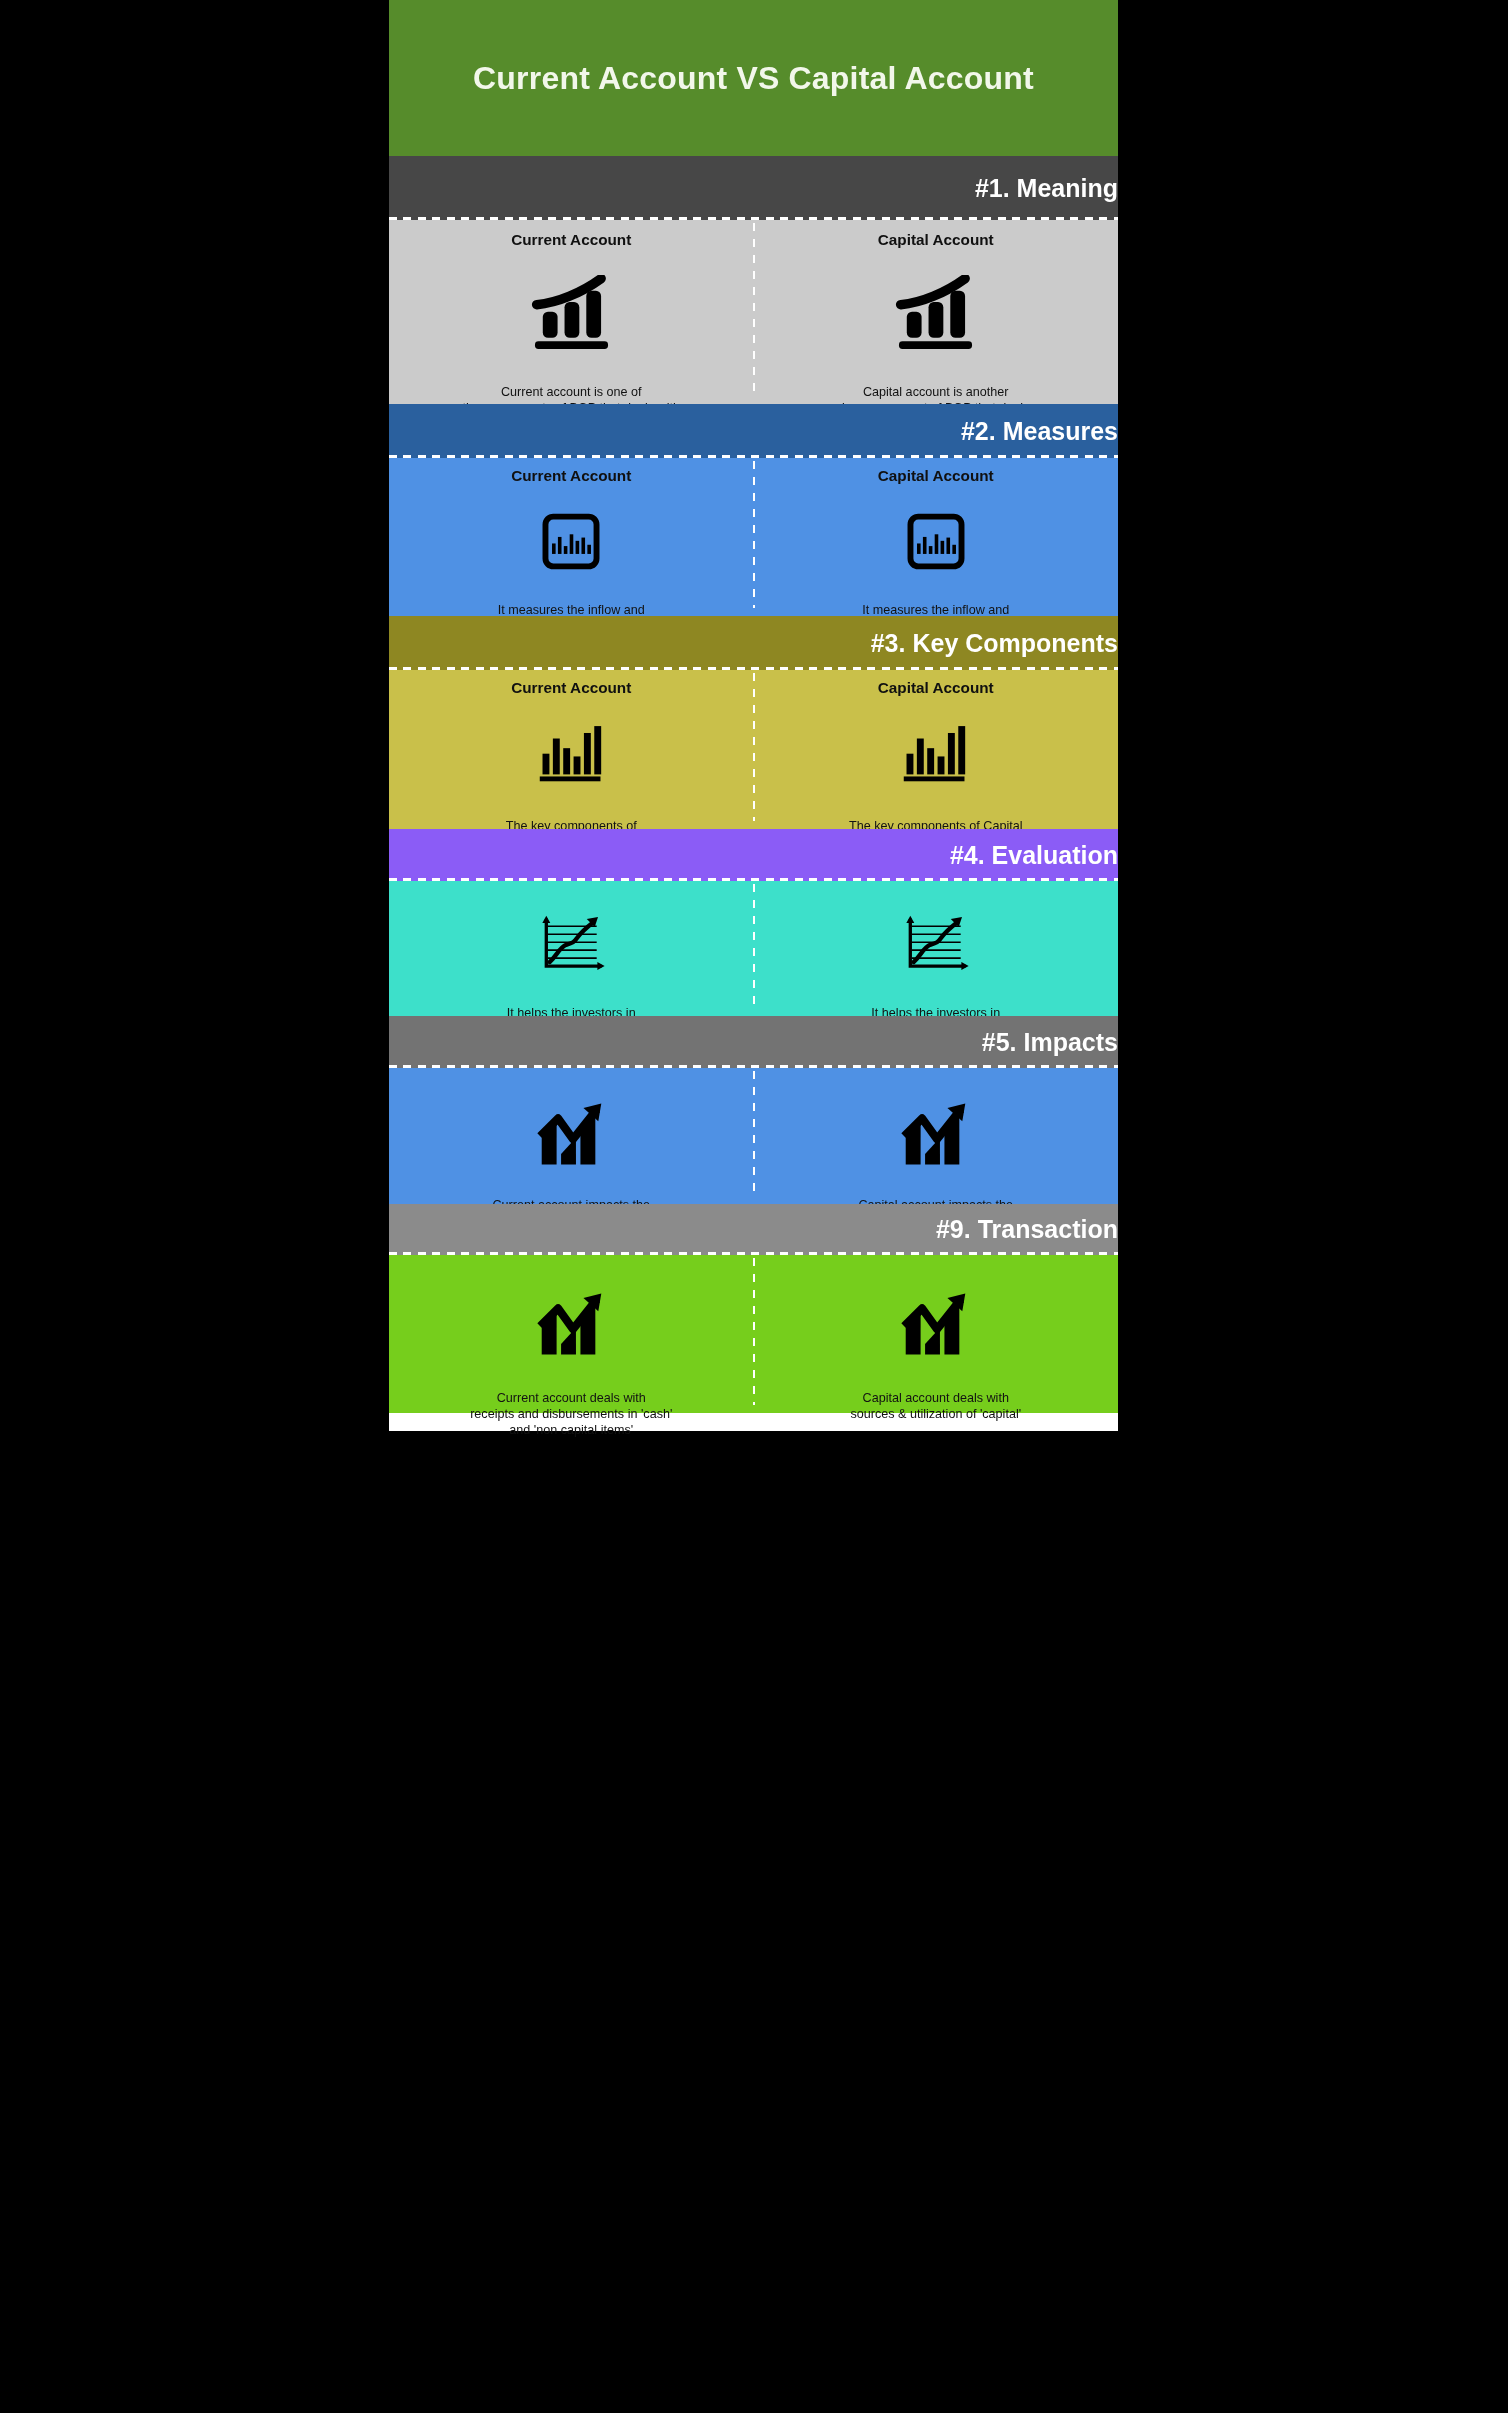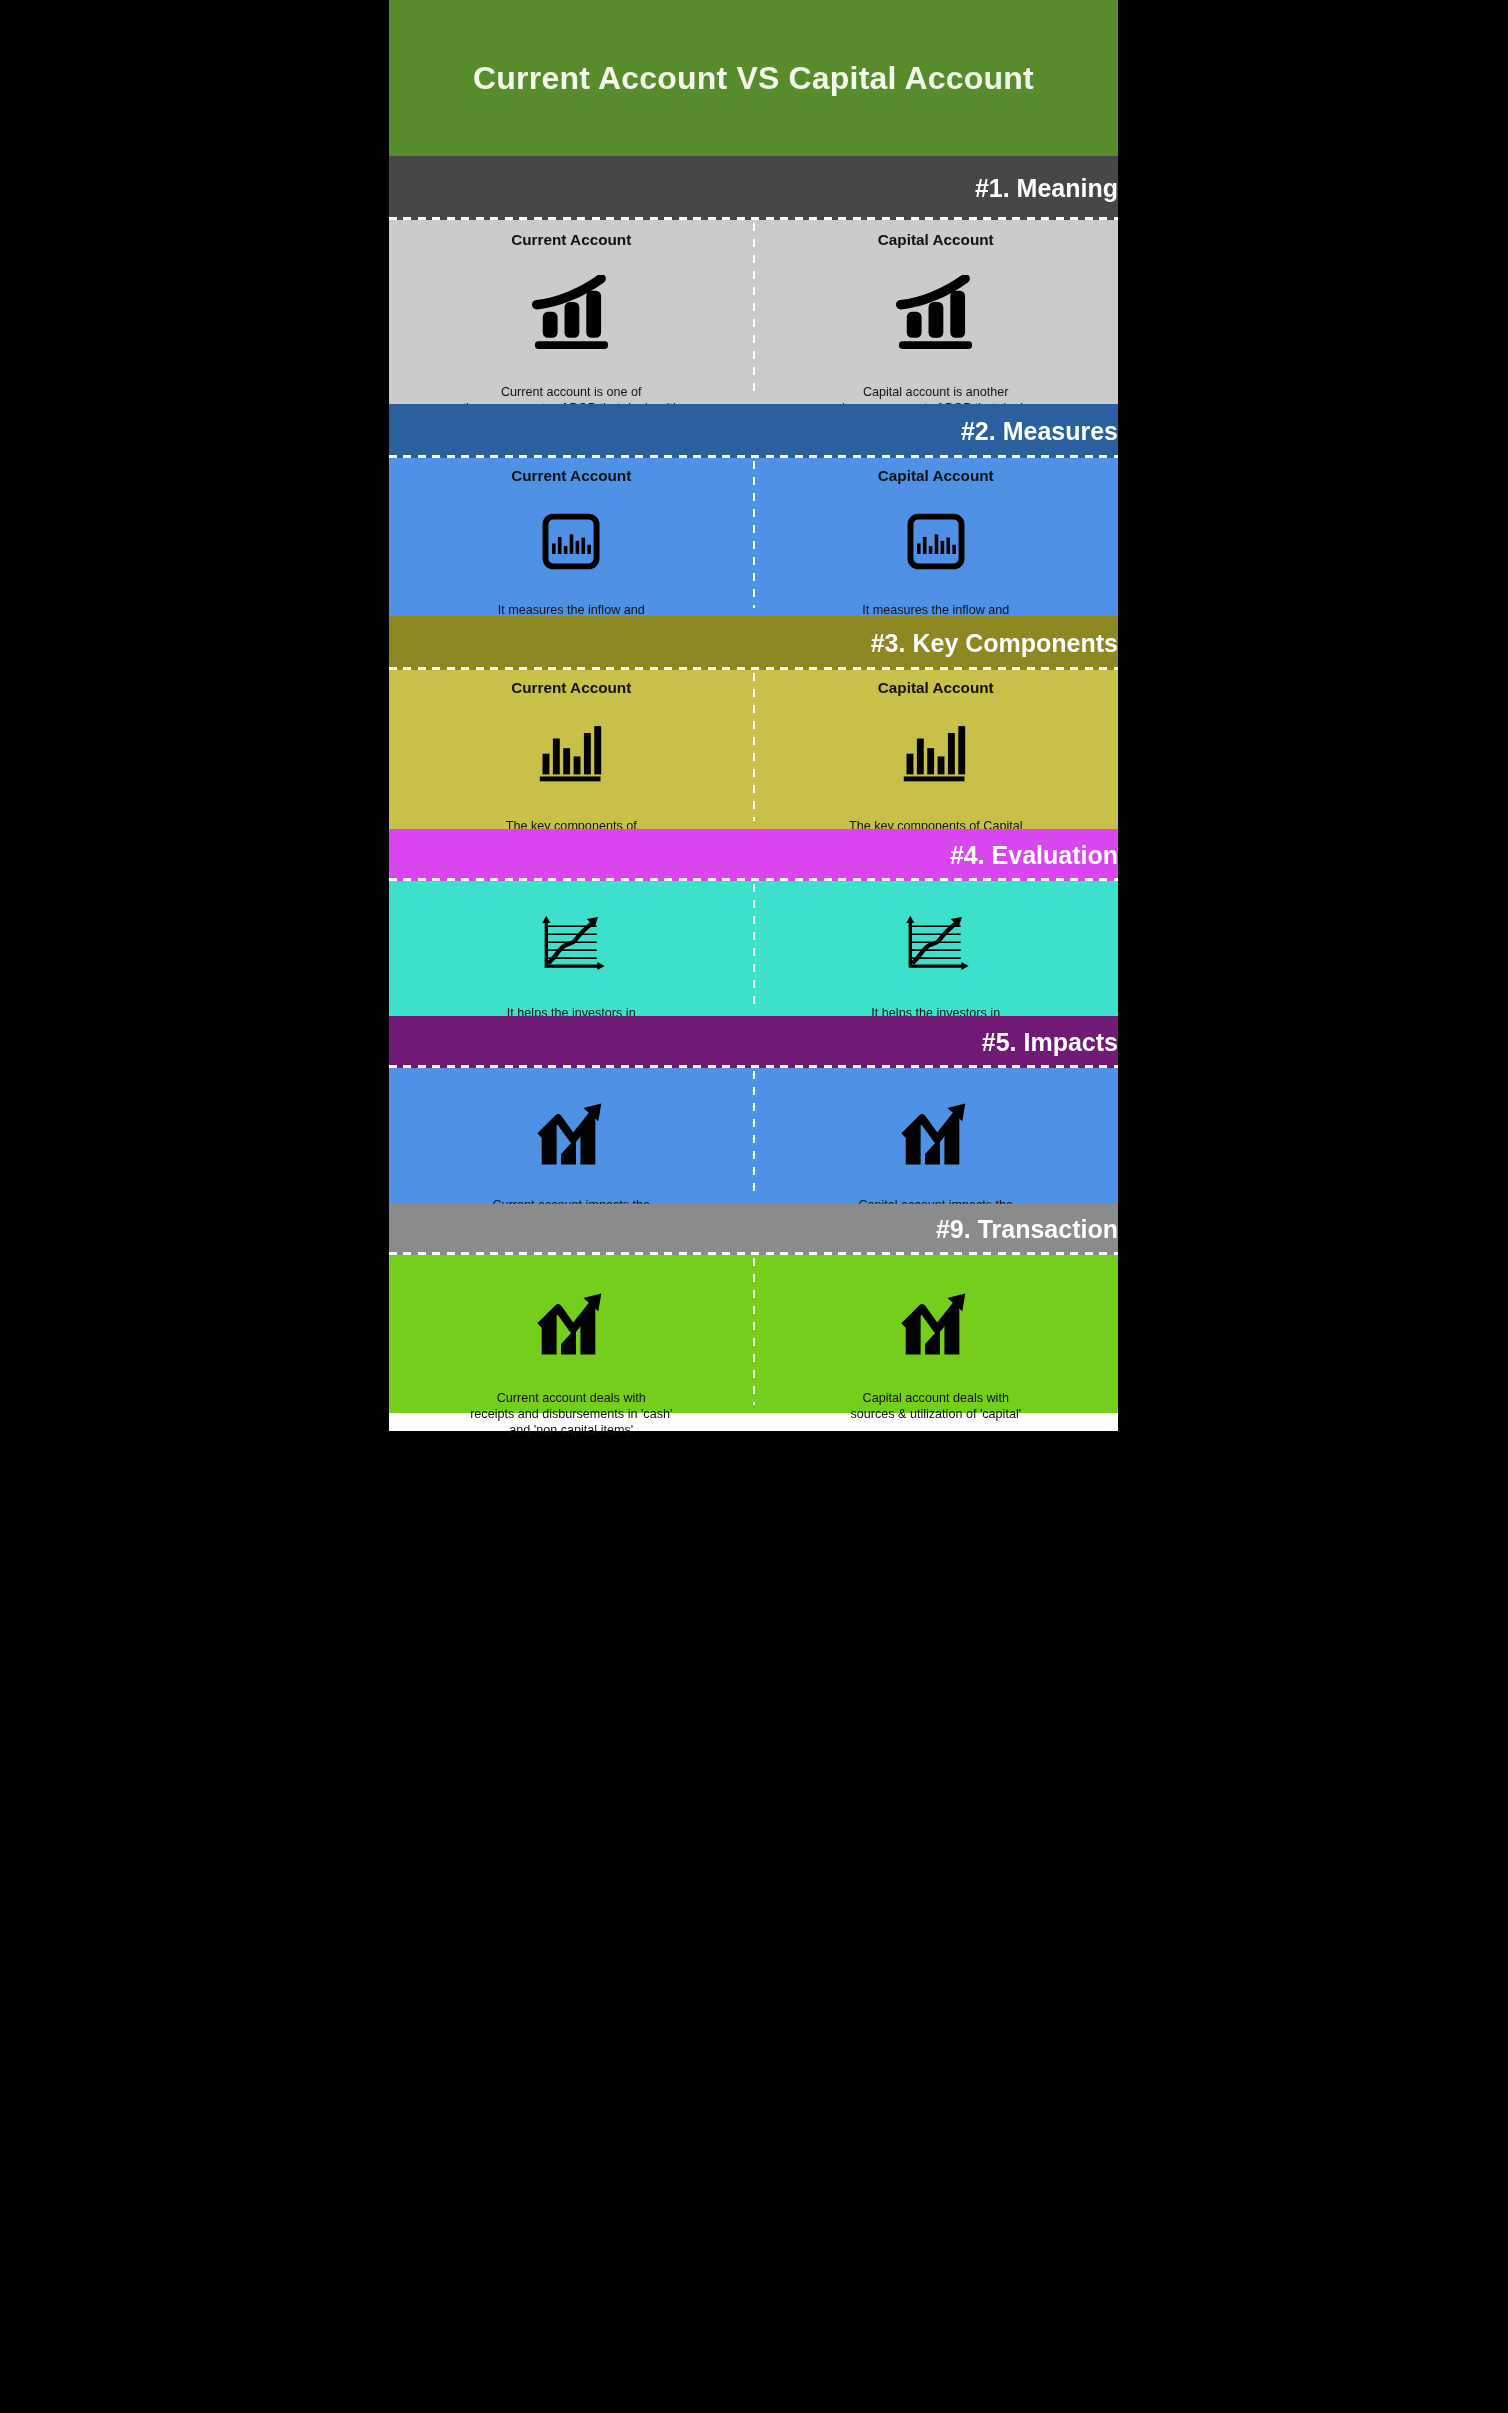--- a/index.html
+++ b/index.html
@@ -236,21 +236,21 @@
                 <rect x="83" y="4" width="10" height="70" fill="#000000"></rect>
       <rect x="4" y="77" width="88" height="7" fill="#000000"></rect>
     </svg>
              </div>
             <div class="col-desc" style="margin-top:35px">The key components of Capital
 account are 'Foreign direct investment
 (FDI)' and 'Foreign portfolio investment
 (FPI)'</div>
           </div>
         </div>
-        <div class="sec-head" style="height: 52px; background: #d946ef;">
+        <div class="sec-head" style="height: 52px; background: #8b5cf6;">
           <div class="sec-head-text">#4. Evaluation</div>
      <div class="dash-top"></div>
         </div>
         <div class="sec-body" style="height: 135px; background: rgb(61, 224, 202);">
           <div class="divider"></div>
           <div class="col">
             <div class="icon-wrap" style="margin-top:32px">
                <svg viewBox="0 0 104 92" height="61" width="69">
       <line x1="16" y1="20" x2="90" y2="20" stroke="#000000" stroke-width="2.4"></line>
                 <line x1="16" y1="32" x2="90" y2="32" stroke="#000000" stroke-width="2.4"></line>
@@ -283,21 +283,21 @@
       <path d="M19 74 C30 64 34 52 44 48 C54 45 56 44 60 38
                C66 30 72 24 85 14" stroke="#000000" stroke-width="6.5" fill="none" stroke-linecap="round" stroke-linejoin="round"></path>
       <path d="M92 6 l-17 3 l12 12 z" fill="#000000"></path>
     </svg>
              </div>
             <div class="col-desc" style="margin-top:31px">It helps the investors in
 evaluating the 'Net investment' position
 of a country</div>
           </div>
         </div>
-        <div class="sec-head" style="height: 52px; background: #701a75;">
+        <div class="sec-head" style="height: 52px; background: #737373;">
           <div class="sec-head-text">#5. Impacts</div>
      <div class="dash-top"></div>
         </div>
         <div class="sec-body" style="height: 136px; background: rgb(79, 145, 228);">
           <div class="divider"></div>
           <div class="col">
             <div class="icon-wrap" style="margin-top:31px">
                <svg viewBox="0 0 100 94" height="70" width="75">
     <path d="M10 52 L10 88 L30 88 L30 34 Z" fill="#000000"></path>
     <path d="M36 74 L36 88 L56 88 L56 52 Z" fill="#000000"></path>

